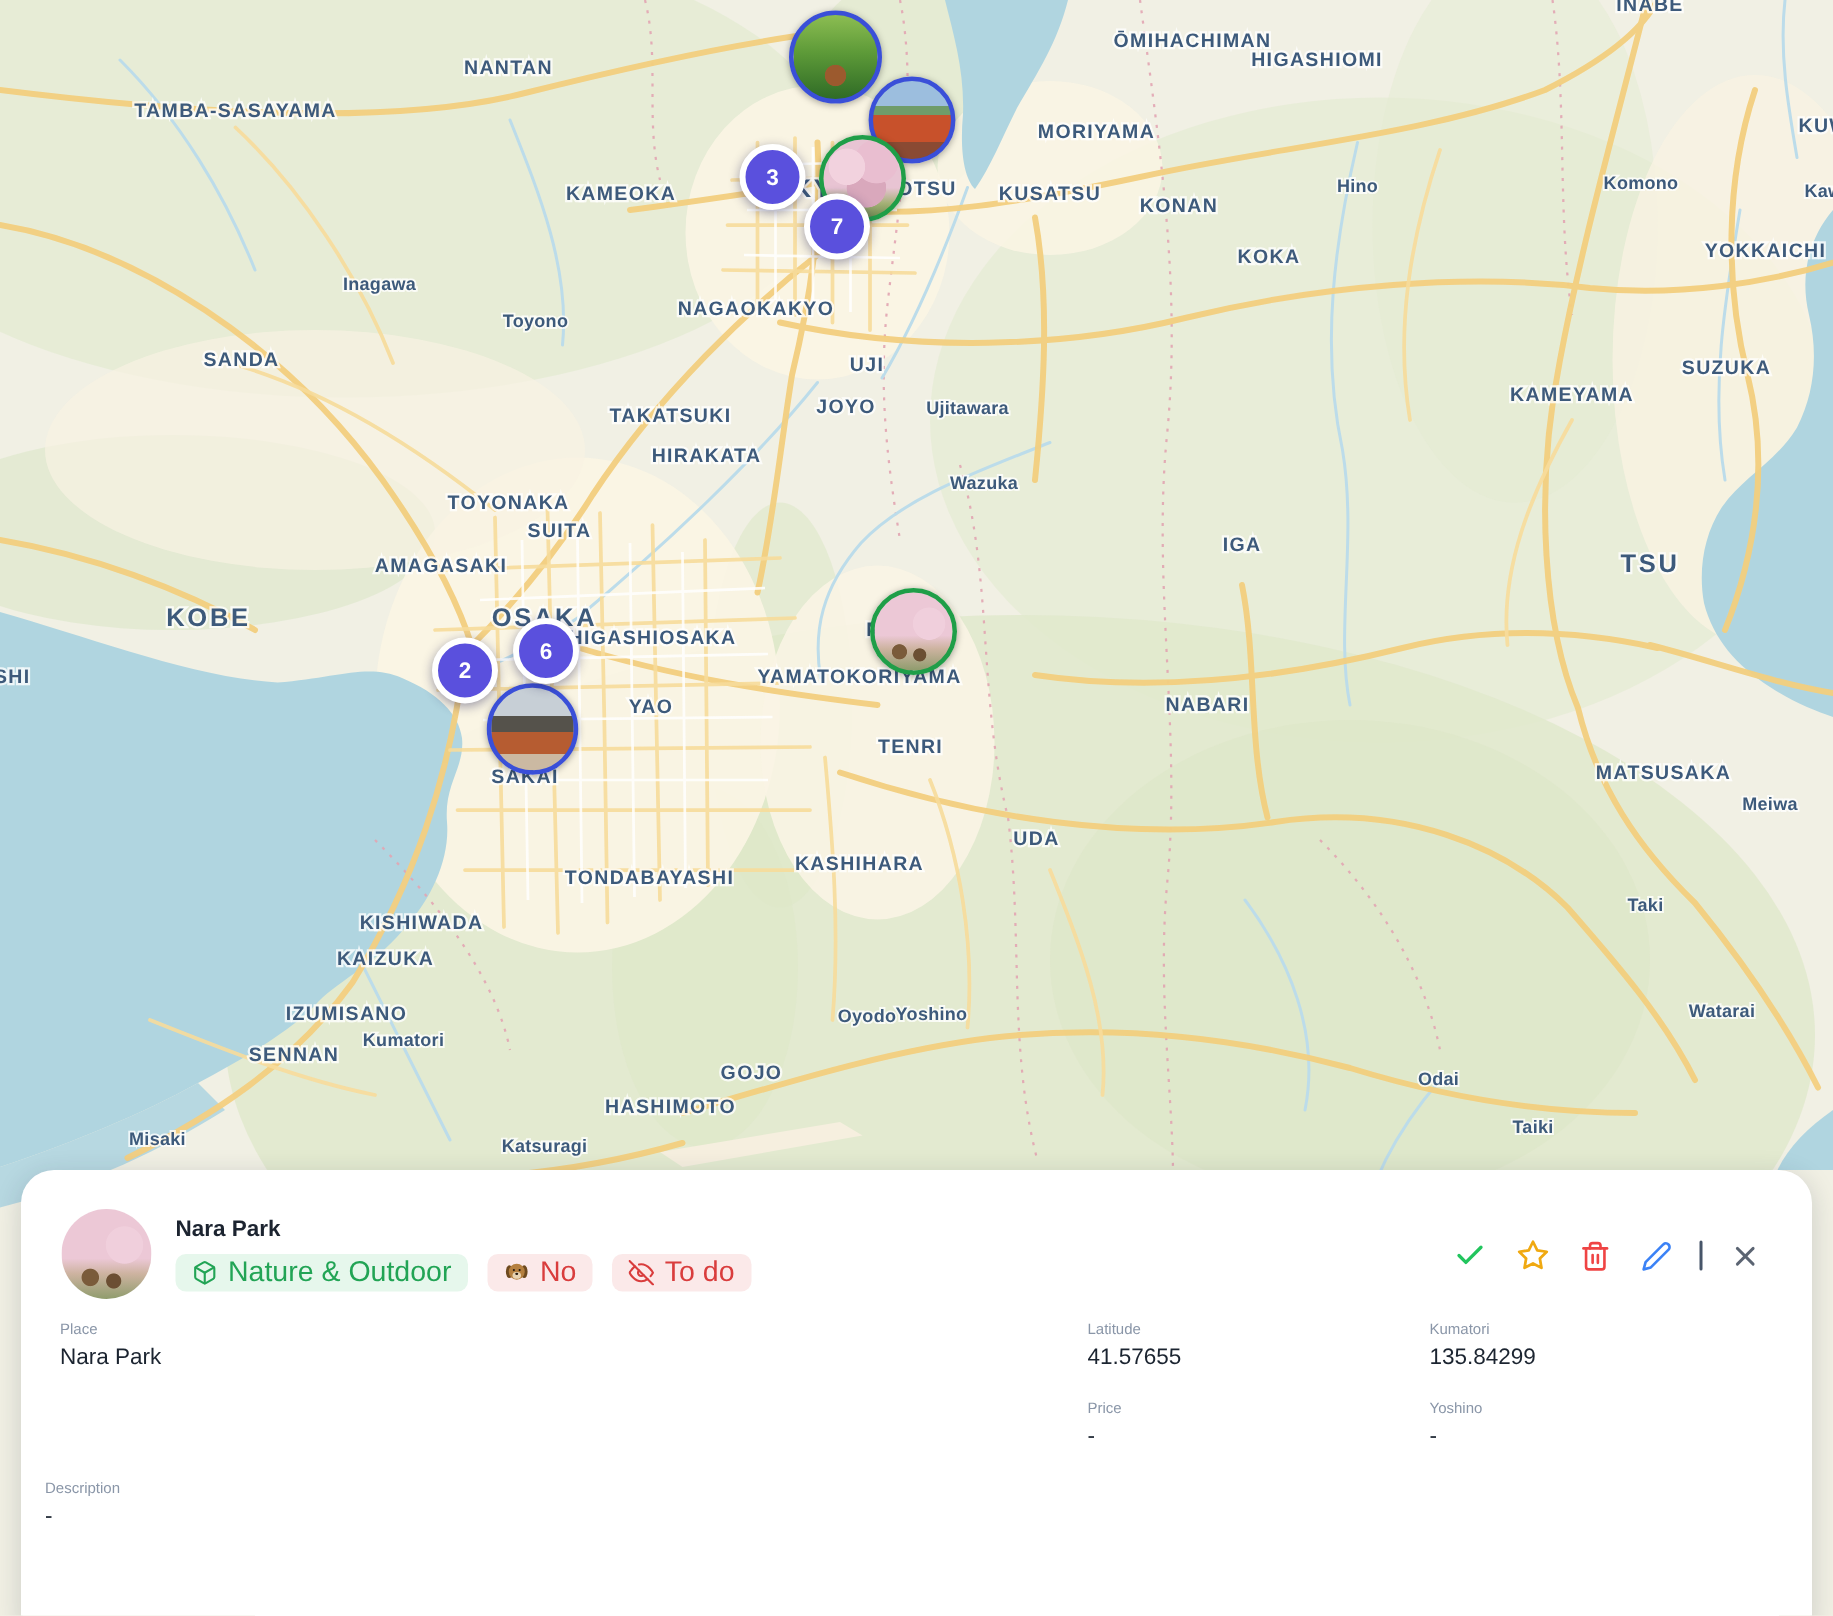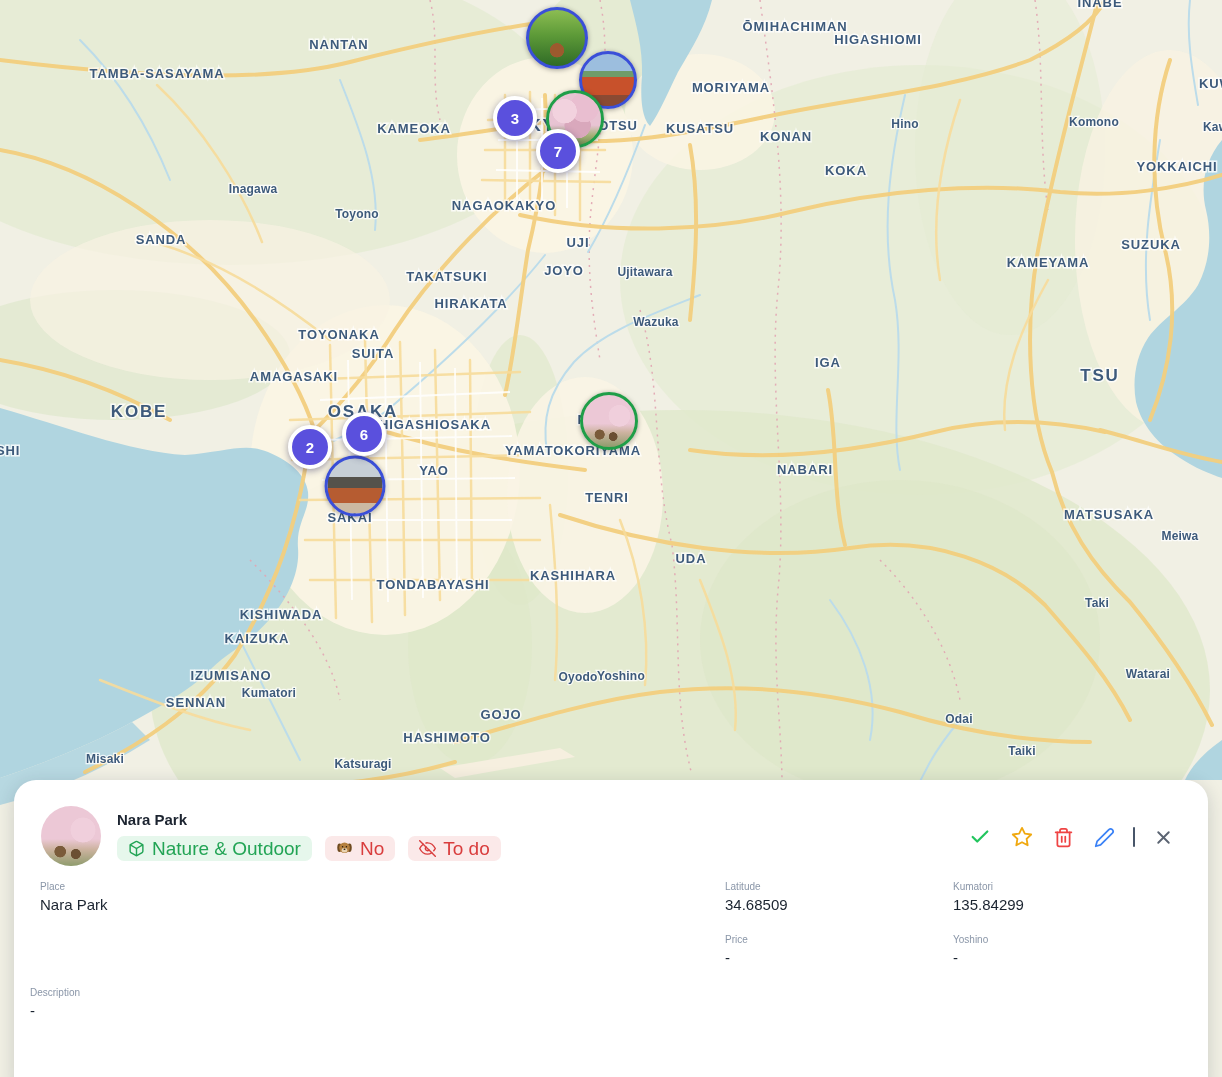--- a/index.html
+++ b/index.html
@@ -319,21 +319,21 @@
         </svg>
       </button>
     </div>
 
     <div class="field" style="left:26px;top:101px">
       <div class="flabel">Place</div>
       <div class="fvalue">Nara Park</div>
     </div>
     <div class="field" style="left:711px;top:101px">
       <div class="flabel">Latitude</div>
-      <div class="fvalue">34.68509</div>
+      <div class="fvalue">41.57655</div>
     </div>
     <div class="field" style="left:939px;top:101px">
       <div class="flabel">Kumatori</div>
       <div class="fvalue">135.84299</div>
     </div>
     <div class="field" style="left:711px;top:154px">
       <div class="flabel">Price</div>
       <div class="fvalue">-</div>
     </div>
     <div class="field" style="left:939px;top:154px">

